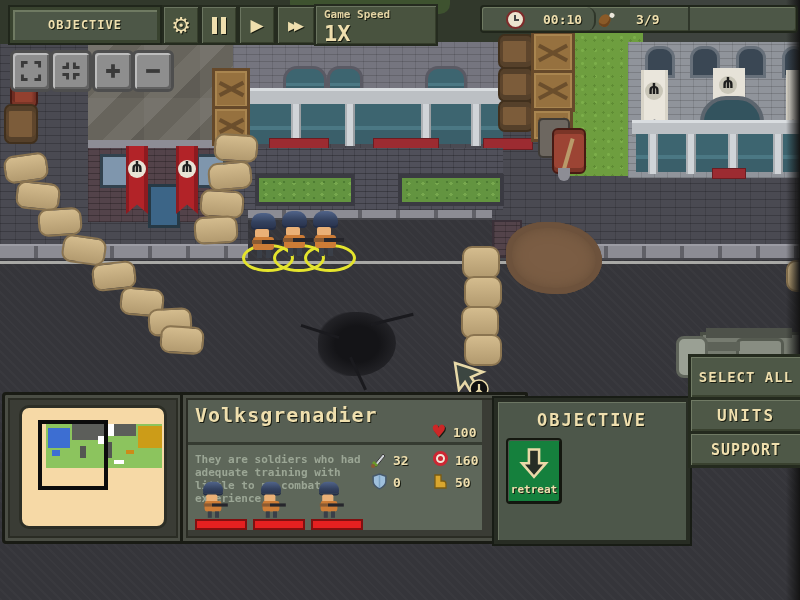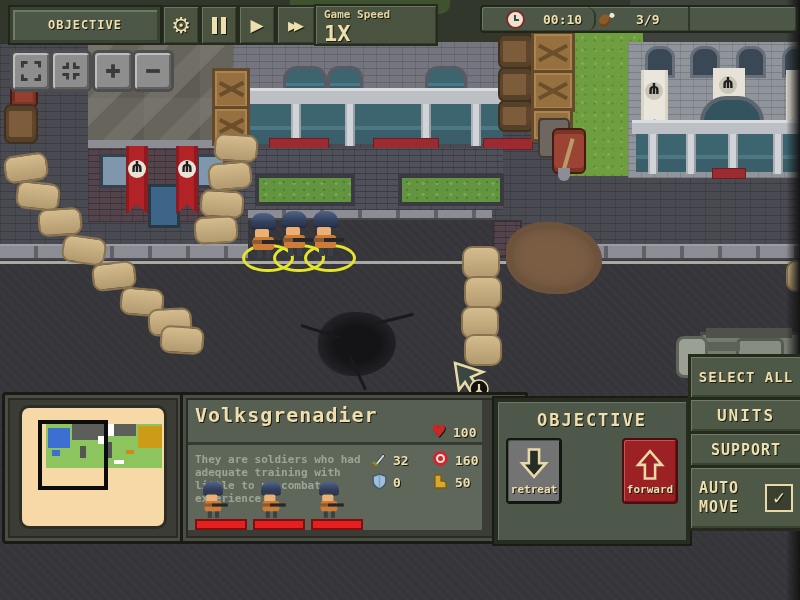--- a/index.html
+++ b/index.html
@@ -49,21 +49,21 @@
   .banner-red{background:linear-gradient(90deg,#8d1b20 0 3px,#b22328 3px 18px,#8d1b20 18px);
        clip-path:polygon(0 0,100% 0,100% 100%,50% 86%,0 100%);}
   .banner-white{background:linear-gradient(90deg,#d9d5c9 0 3px,#eae6dc 3px 24px,#d9d5c9 24px);
        clip-path:polygon(0 0,100% 0,100% 100%,50% 88%,0 100%);}
   
   .olive{background:#4d5747;border:2px solid #20261b;
          box-shadow:inset 1px 1px 0 #6f7a62,inset -1px -1px 0 #39412f;}
   .btn{cursor:pointer;display:flex;align-items:center;justify-content:center;}
   .ibtn{background:#49533f;border:2px solid #252b1f;
         box-shadow:inset 1px 1px 0 #6b7560,inset -1px -1px 0 #353d2b;}
-  .darkbtn{background:#737373;border:2px solid #14170f;border-radius:4px;
+  .darkbtn{background:#15803d;border:2px solid #14170f;border-radius:4px;
         box-shadow:inset 1px 1px 0 #4c564a,inset -1px -1px 0 #101510;}
   .sidebtn{background:#4e5847;border:3px solid #242a1e;border-right:none;
         box-shadow:inset 1px 1px 0 #707a64,inset 0 -2px 0 #39412f;
         color:#efdfae;font-weight:bold;text-shadow:1px 1px 0 #181c12;
         display:flex;align-items:center;justify-content:center;text-align:center;}
   .frame{background:#3a3c35;border:3px solid #191b14;border-radius:4px;
         box-shadow:inset 0 0 0 3px #4a4d44,inset 0 0 0 5px #2a2c24;}
   
   .troop{position:absolute;width:36px;height:46px;}
   .troop .helm{position:absolute;left:5px;top:1px;width:25px;height:15px;
@@ -412,31 +412,19 @@
   </div>
 
   <div class="px" style="left:494px;top:398px;width:188px;height:138px;background:#4d574a;border:4px solid #272c23;box-shadow:0 0 0 2px #181c15,inset 1px 1px 0 #6c7663;">
     <div class="ptxt" style="position:absolute;left:0;top:8px;width:100%;text-align:center;font-size:17px;letter-spacing:2px;">OBJECTIVE</div>
     <div class="px darkbtn btn" style="left:8px;top:36px;width:52px;height:62px;flex-direction:column;">
       <svg width="34" height="36" viewBox="0 0 40 42">
         <path d="M14,4 H26 V20 H34 L20,36 L6,20 H14 Z" fill="#262d25" stroke="#ead9a8" stroke-width="3"></path>
       </svg>
       <span class="ptxt" style="font-size:11px;margin-top:1px;">retreat</span>
     </div>
-    <div class="px darkbtn btn" style="left:124px;top:36px;width:52px;height:62px;flex-direction:column;background:#9b2125;border-color:#4d0d10;box-shadow:inset 1px 1px 0 #c4555a,inset -1px -1px 0 #6d1418;">
-      <svg width="34" height="36" viewBox="0 0 40 42">
-        <path d="M14,38 H26 V22 H34 L20,6 L6,22 H14 Z" fill="#9b2125" stroke="#ead9a8" stroke-width="3"></path>
-      </svg>
-      <span class="ptxt" style="font-size:11px;margin-top:1px;">forward</span>
-    </div>
   </div>
 
   <div class="px sidebtn" style="left:688px;top:354px;width:114px;height:40px;font-size:14px;line-height:17px;letter-spacing:1px;padding-right:4px;white-space:normal;width:110px;">SELECT ALL</div>
   <div class="px sidebtn" style="left:688px;top:397px;width:110px;height:31px;font-size:16px;letter-spacing:2px;">UNITS</div>
   <div class="px sidebtn" style="left:688px;top:431px;width:110px;height:31px;font-size:15px;letter-spacing:1px;">SUPPORT</div>
-  <div class="px sidebtn" style="left:688px;top:465px;width:110px;height:60px;justify-content:flex-start;">
-    <span style="display:inline-block;width:58px;margin-left:8px;font-size:15px;line-height:19px;text-align:left;letter-spacing:1px;">AUTO MOVE</span>
-    <span class="btn" style="position:absolute;left:74px;top:16px;width:24px;height:24px;background:#39402f;border:2px solid #ead9a8;">
-      <span class="ptxt" style="font-size:17px;font-family:'DejaVu Sans',sans-serif;">✓</span>
-    </span>
-  </div>
 
 </div>
 
 </body></html>

